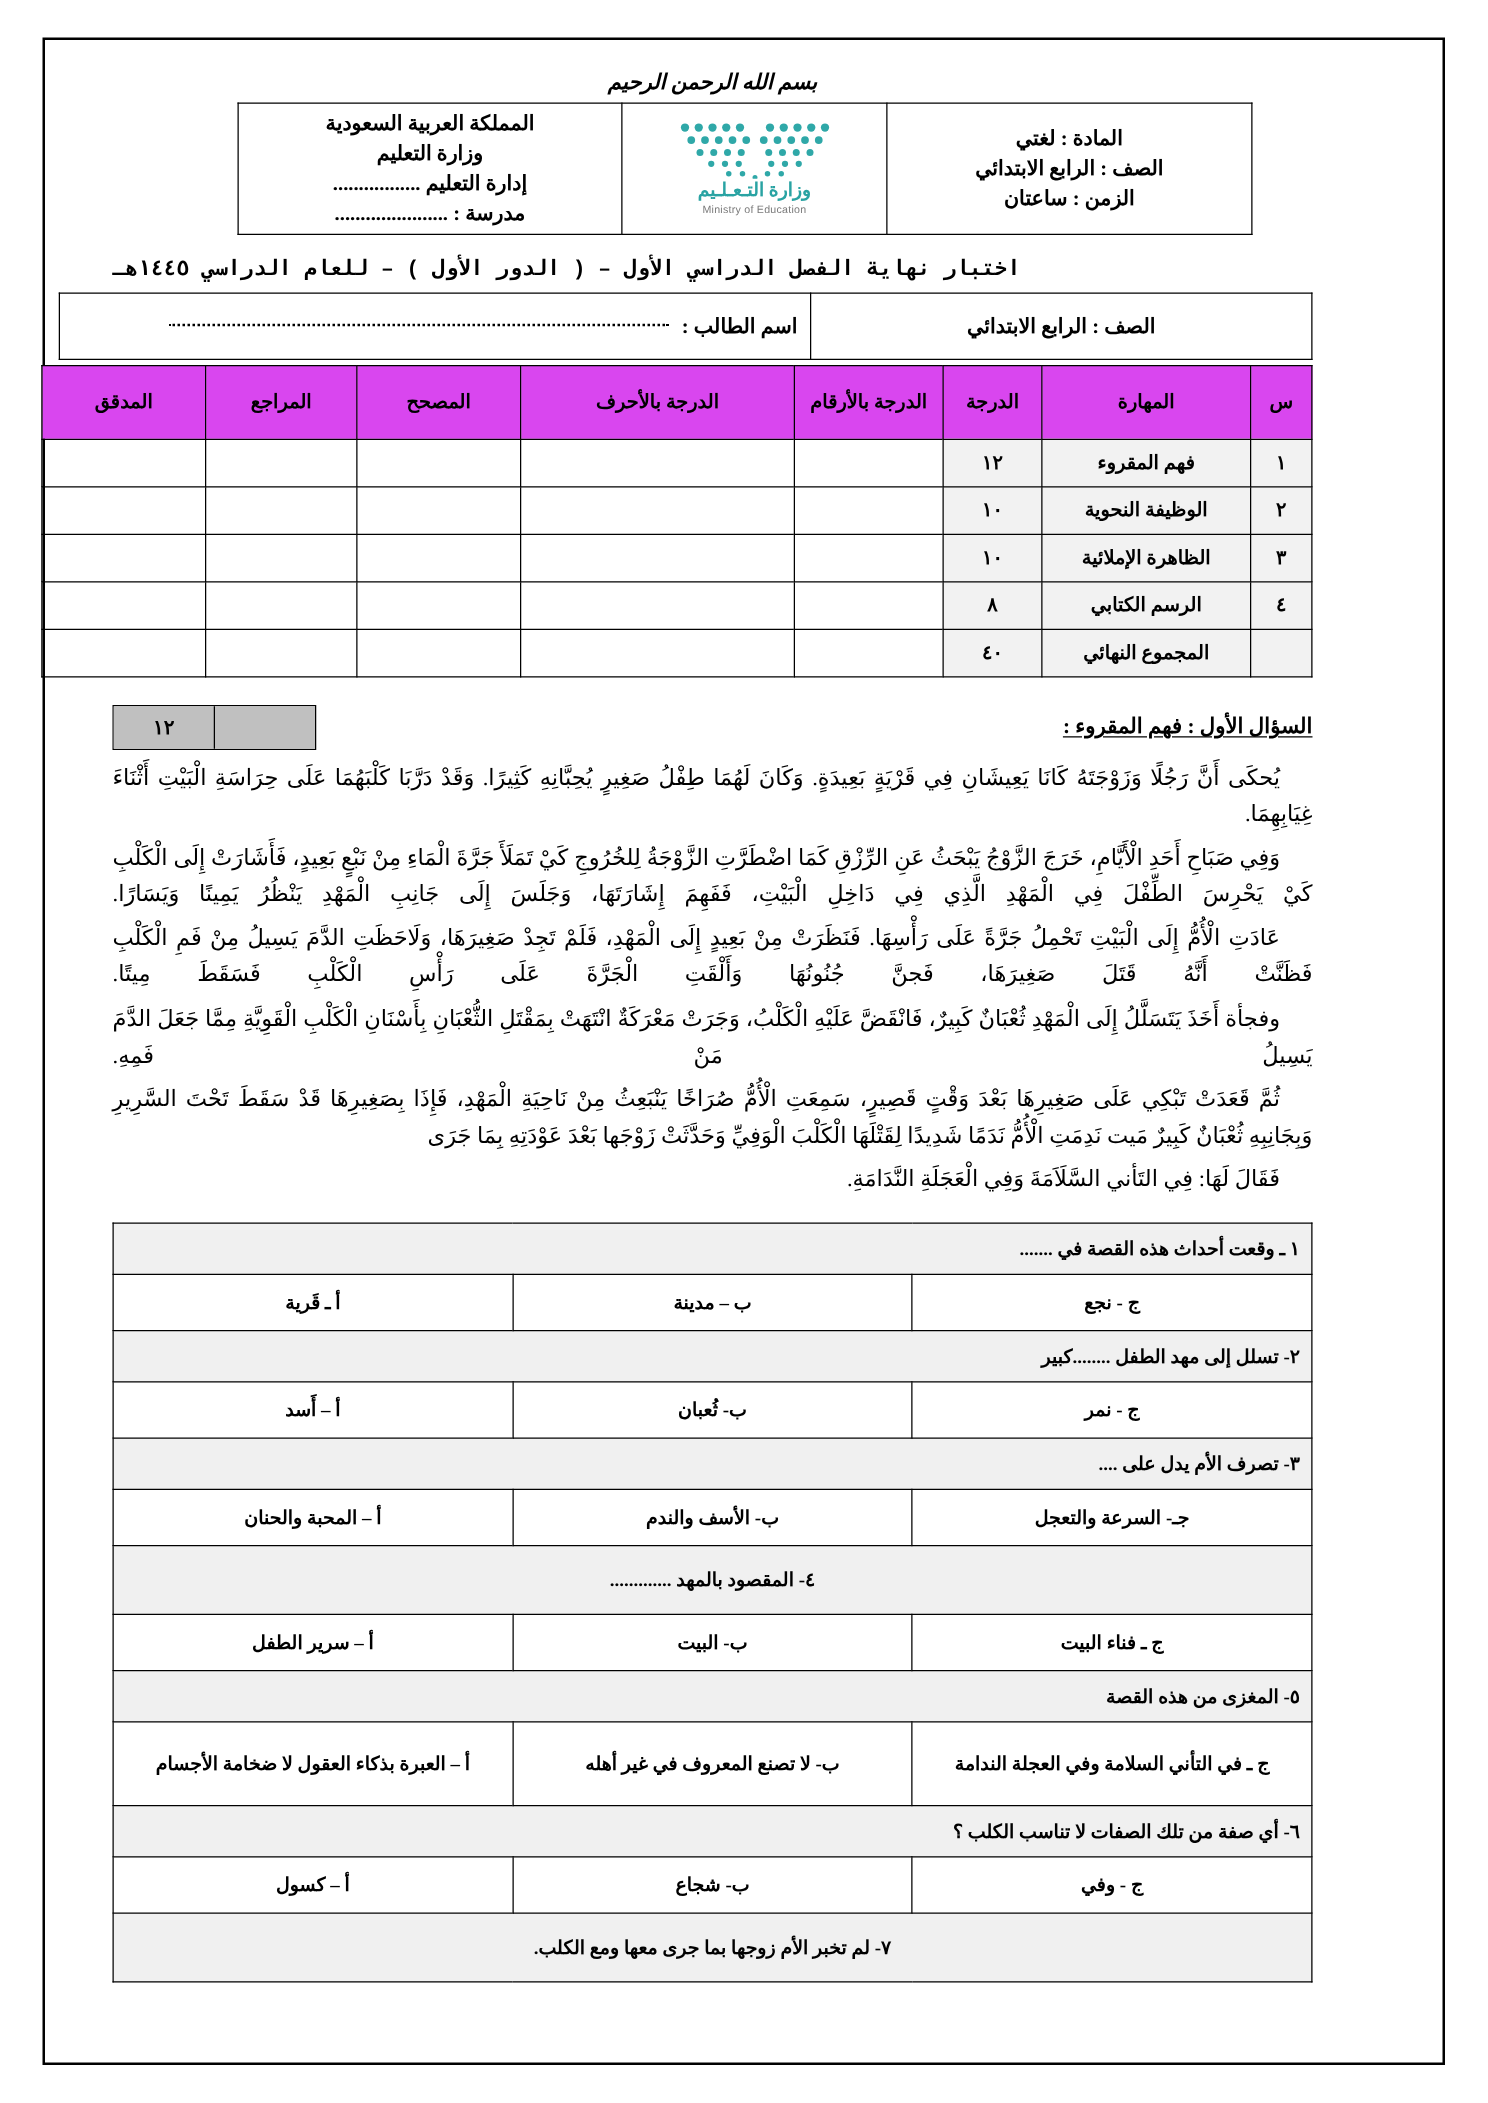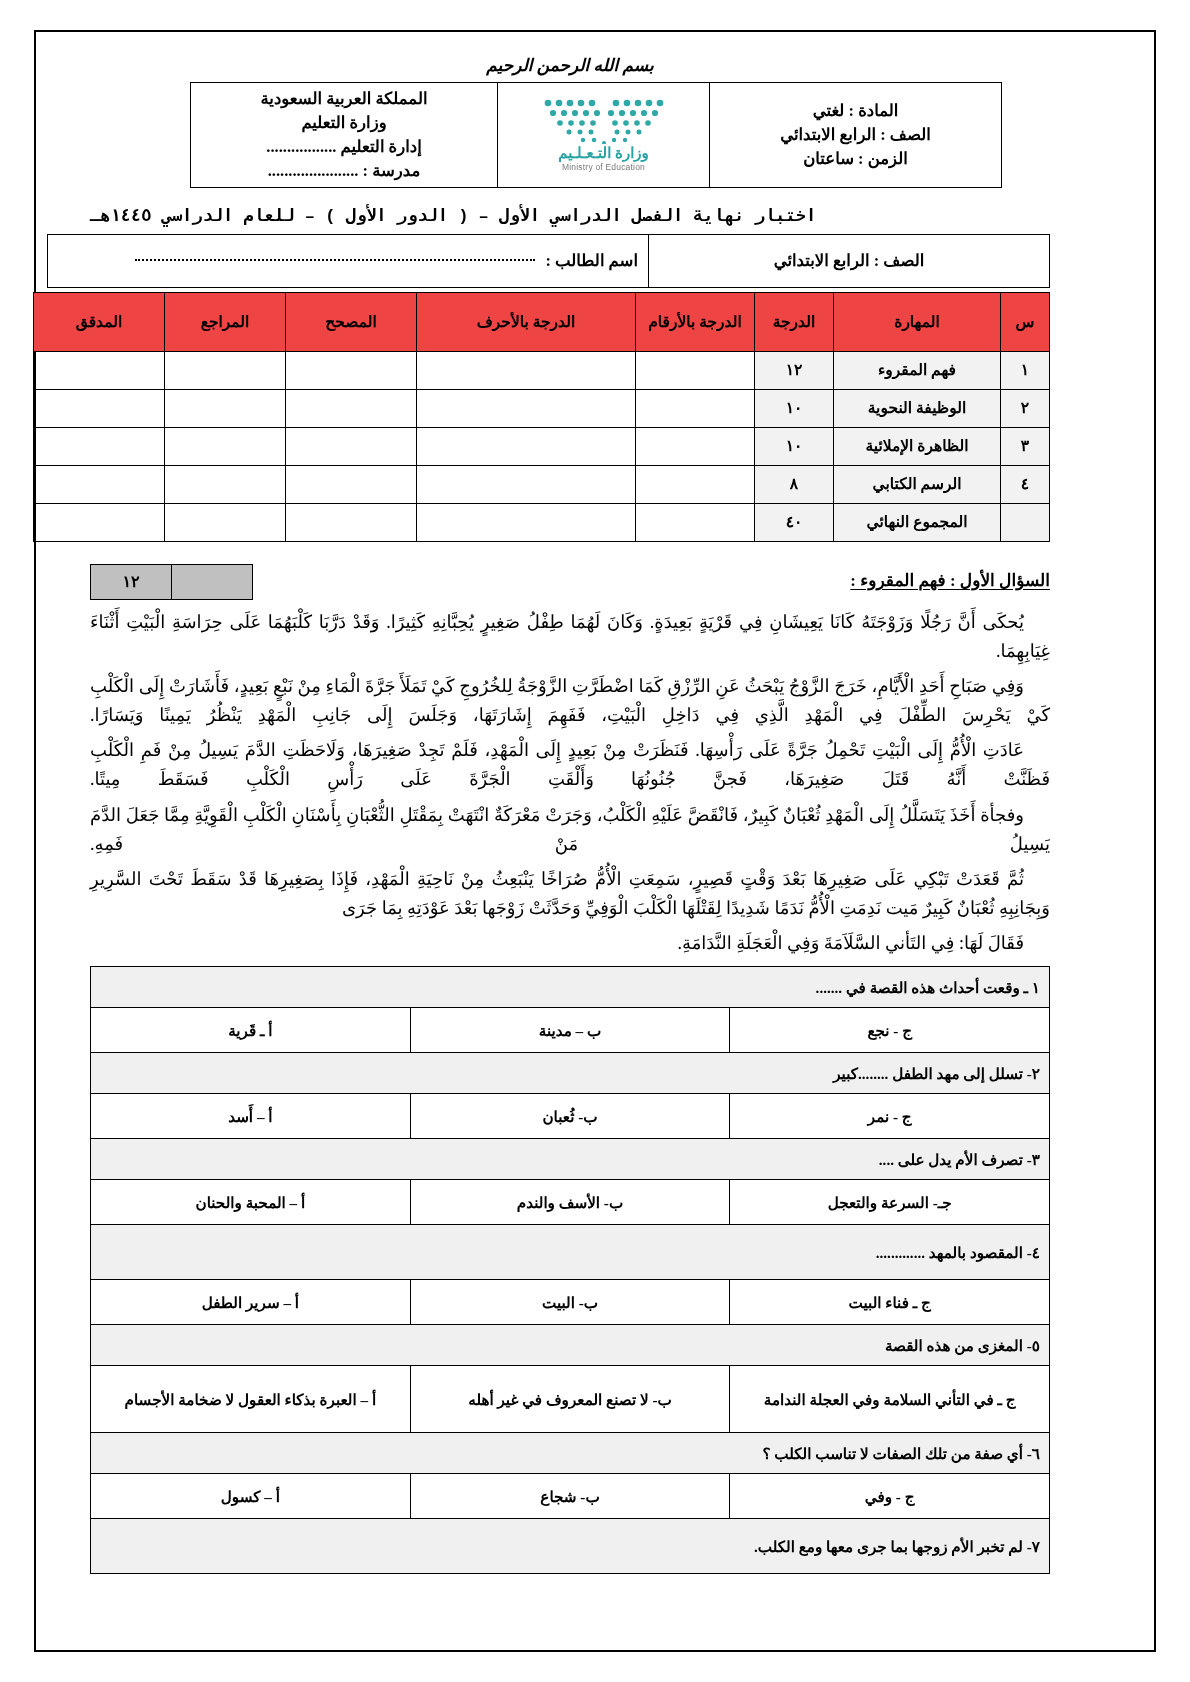--- a/index.html
+++ b/index.html
@@ -150,21 +150,21 @@
   table.marks th, table.marks td {
     border: 1.5px solid #000;
     font-size: 15.5px;
     font-weight: bold;
     text-align: center;
     vertical-align: middle;
     height: 33px;
     padding: 2px 3px;
   }
   table.marks thead th {
-    background: #ef4444;
+    background: #d946ef;
     height: 54px;
     line-height: 1.25;
   }
   .c-s      { width: 42px; }
   .c-skill  { width: 160px; }
   .c-deg    { width: 72px; }
   .c-num    { width: 112px; }
   .c-letters{ width: 212px; }
   .c-corr   { width: 124px; }
   .c-rev    { width: 114px; }
@@ -223,36 +223,36 @@
   .passage p.center-last {
     text-align: justify;
     text-align-last: right;
   }
 
   
   table.questions {
     border-collapse: collapse;
     width: 960px;
     table-layout: fixed;
-    margin-top: 8px;
+    margin-top: 20px;
   }
   table.questions td {
     border: 1px solid #000;
     font-size: 15.2px;
     font-weight: bold;
     padding: 5px 9px;
     vertical-align: middle;
   }
   td.q-text {
     background: #f0f0f0;
     text-align: right;
     height: 30px;
     line-height: 1.4;
   }
-  td.q-text.tall { height: 44px; }
+  td.q-text.tall { height: 44px; text-align: center; }
   td.opt {
     text-align: center;
     height: 34px;
     line-height: 1.4;
     background: #ffffff;
   }
   td.opt.tall2 { height: 56px; }
   .op-a { width: 320px; }
   .op-b { width: 320px; }
   .op-c { width: 320px; }

